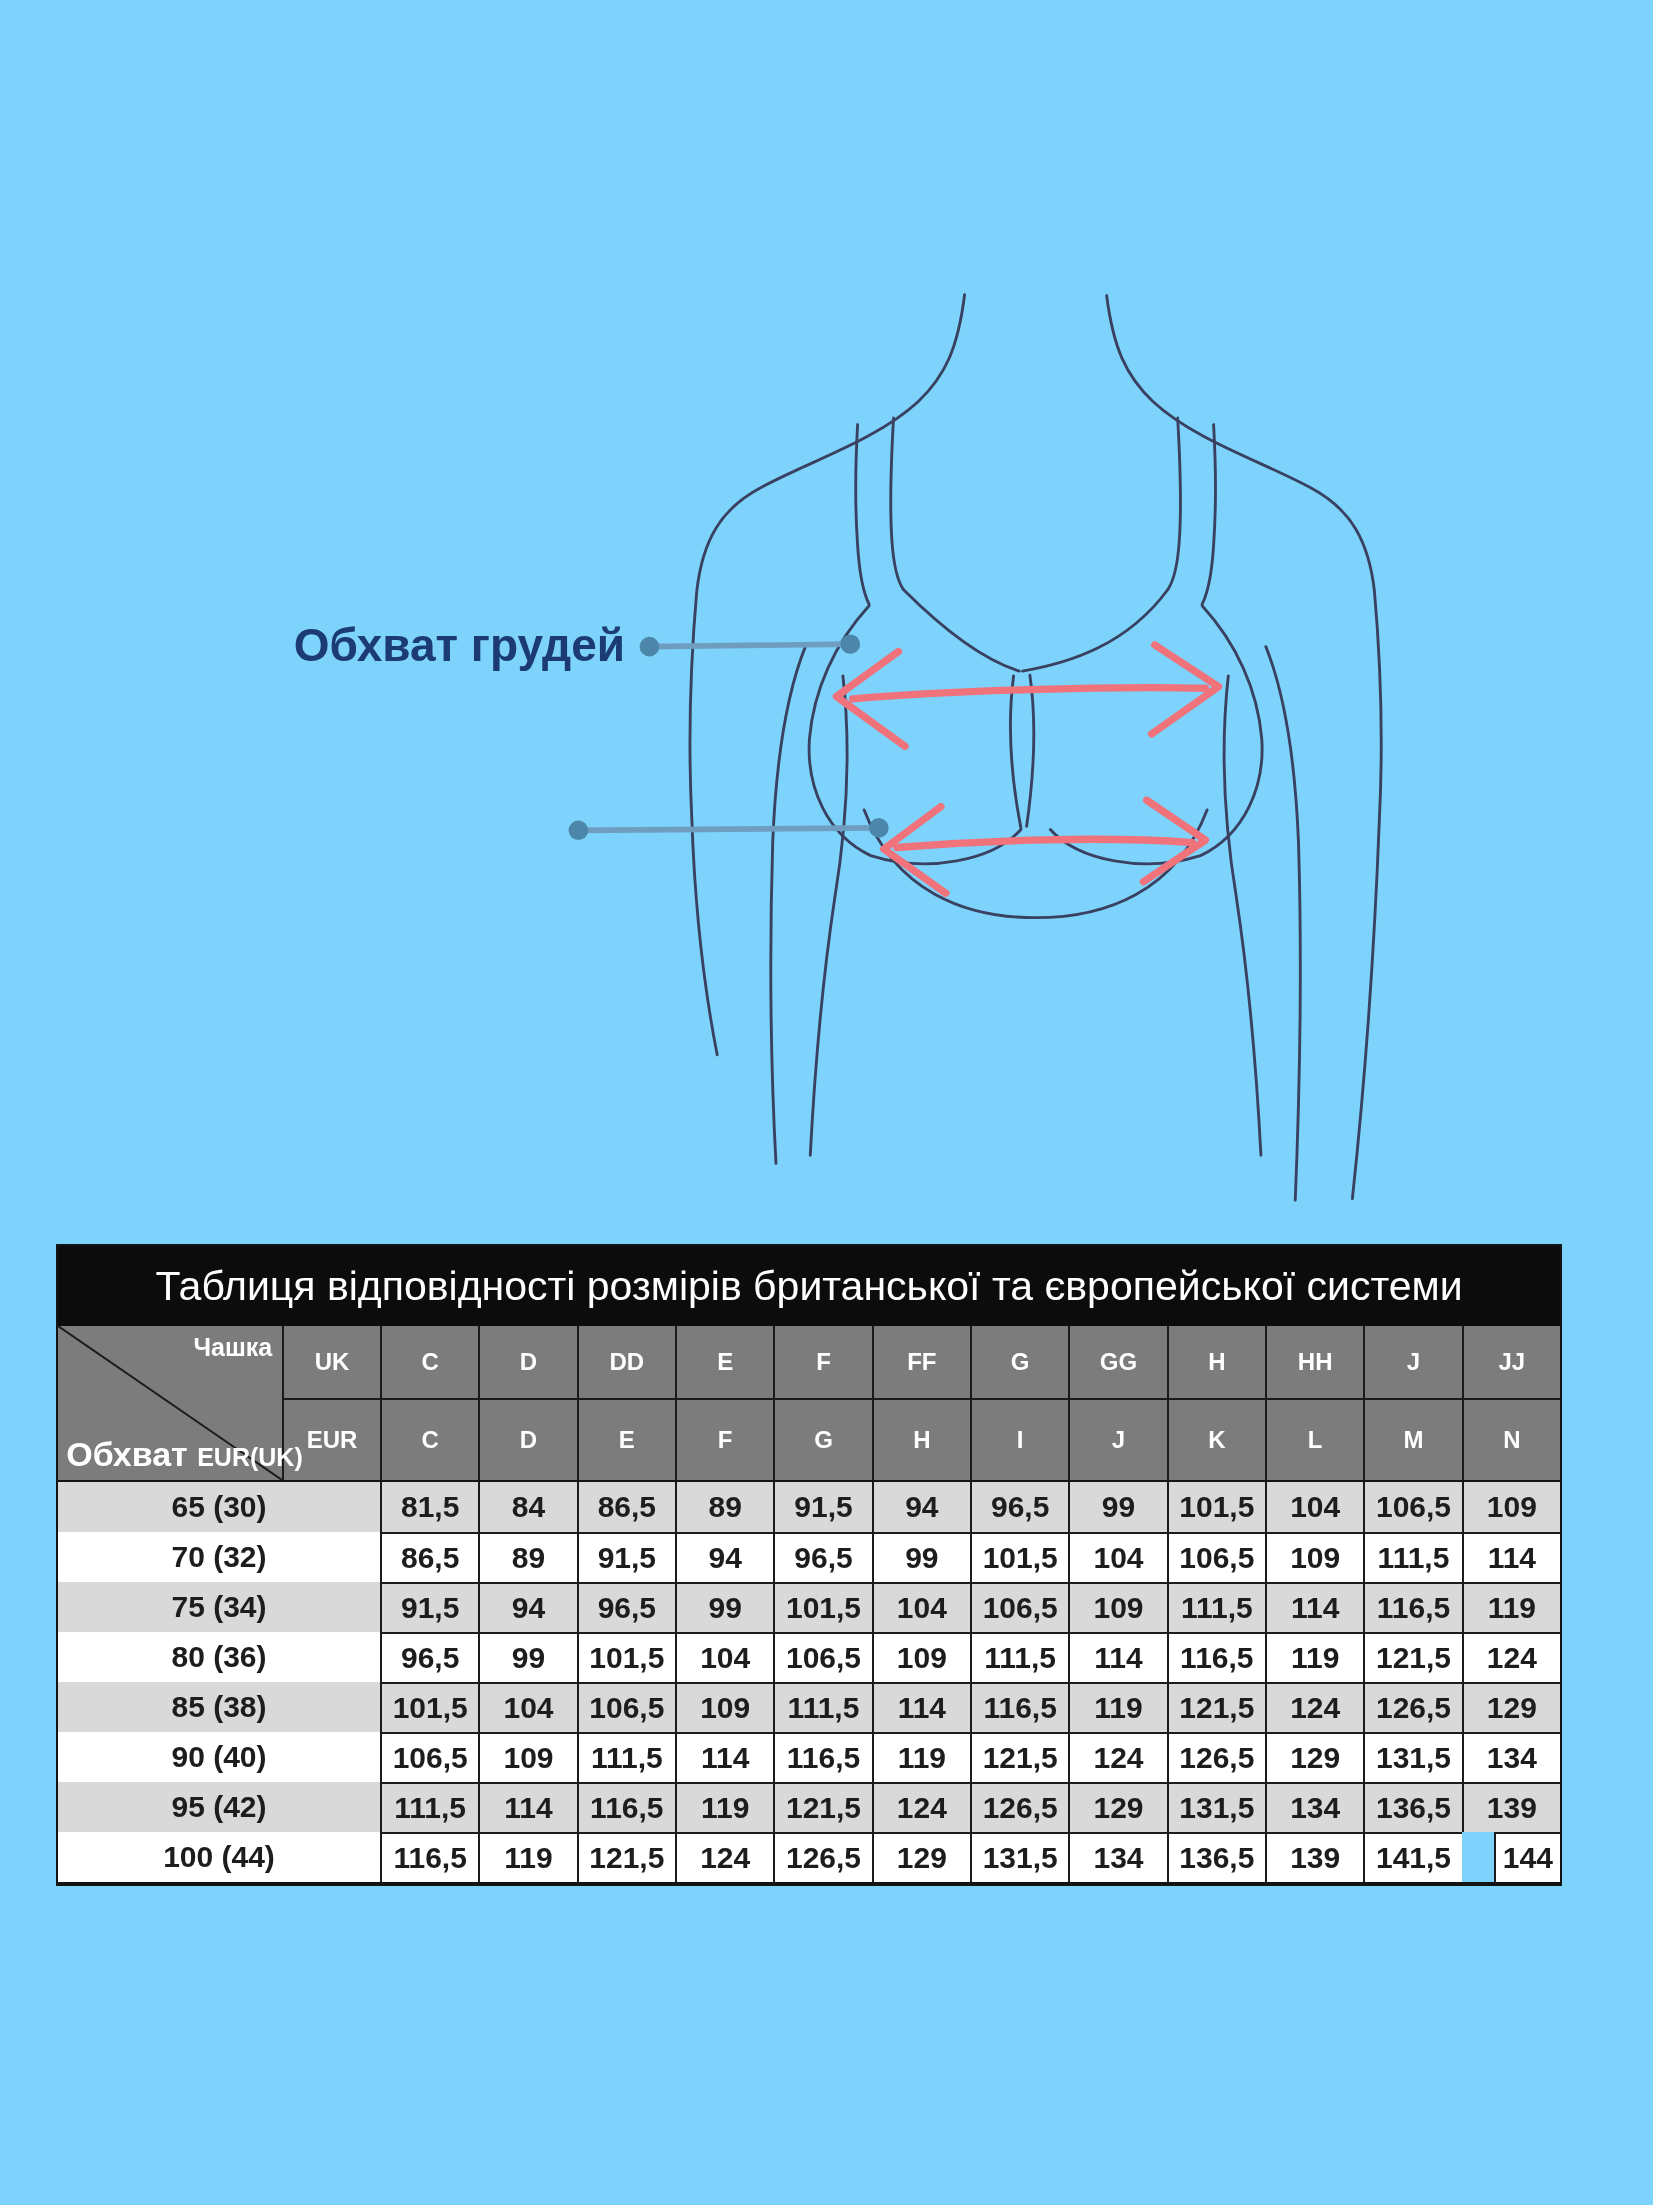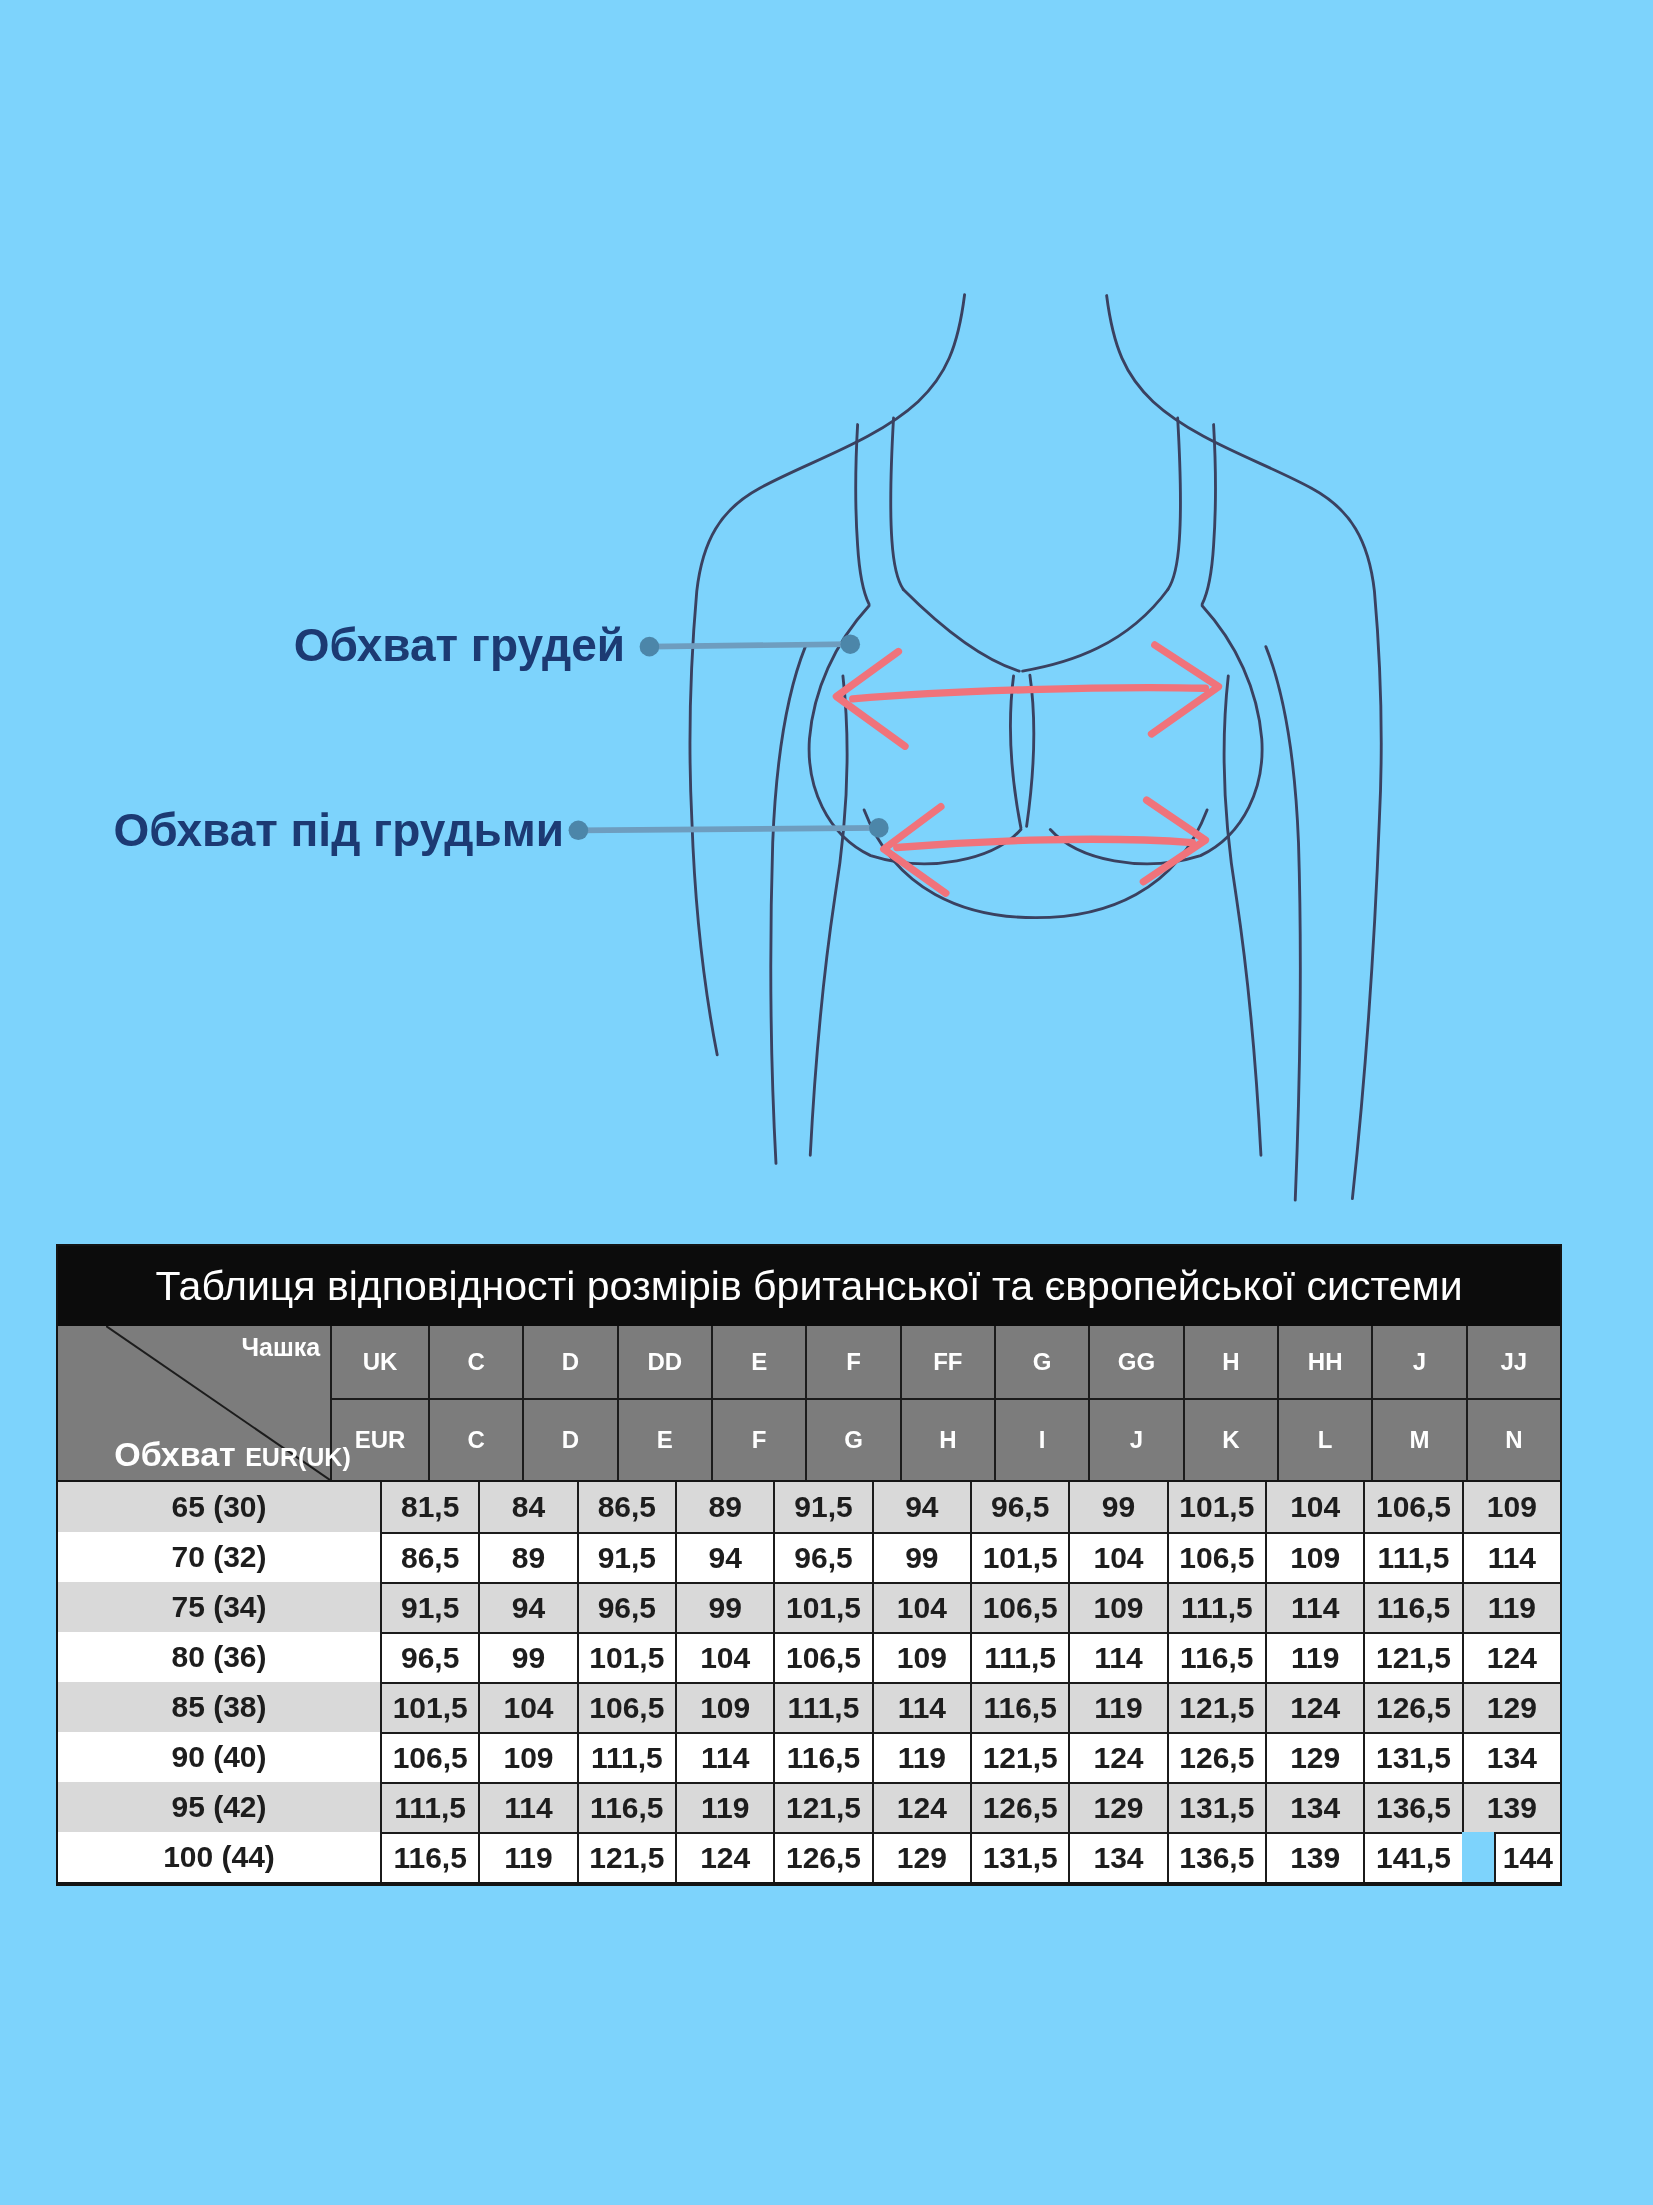--- a/index.html
+++ b/index.html
@@ -10,21 +10,21 @@
   .fig-label{position:absolute;color:#1c3a73;font-weight:bold;font-size:46px;line-height:52px;
              text-align:right;letter-spacing:0px;}
   #bust-label{left:196px;top:619px;width:429px;}
   #underbust-label{left:98px;top:804px;width:466px;}
   
   #size-table{position:absolute;left:56px;top:1244px;width:1506px;
               border:2.5px solid #141414;border-bottom-width:4.9px;box-sizing:border-box;}
   #tbl-title{height:80px;background:#0c0c0c;color:#ffffff;font-size:41px;font-weight:400;
              display:flex;align-items:center;justify-content:center;white-space:nowrap;}
   #tbl-header{display:grid;grid-template-columns:224px 98px repeat(12,1fr);
-              grid-template-rows:72px 82px;background:#7c7c7c;padding-left:48px;}
+              grid-template-rows:72px 82px;background:#7c7c7c;}
   .hcell{display:flex;align-items:center;justify-content:center;color:#ffffff;
          font-weight:bold;font-size:24px;background:#7c7c7c;box-sizing:border-box;}
   .hcell.bl{border-left:2.5px solid #1b1b1b;}
   .hcell.bt{border-top:2.5px solid #1b1b1b;}
   #corner-cell{grid-row:1/3;grid-column:1;position:relative;background:#7c7c7c;box-sizing:border-box;}
   #corner-cell .diag{position:absolute;left:0;top:0;width:100%;height:100%;}
   .corner-top{position:absolute;top:6.5px;right:9.8px;color:#ffffff;font-weight:bold;font-size:25px;}
   .corner-bottom{position:absolute;left:8.2px;bottom:6.5px;color:#ffffff;font-weight:bold;font-size:34px;
                  white-space:nowrap;}
   .corner-bottom .sub{font-size:25px;}
@@ -78,21 +78,20 @@
       <circle cx="1041" cy="789" r="12" fill="#4c86a9"></circle>
     </g>
     <g>
       <line x1="708" y1="1017" x2="1076" y2="1014" stroke="#6e9dbf" stroke-width="7"></line>
       <circle cx="708" cy="1017" r="12" fill="#4c86a9"></circle>
       <circle cx="1076" cy="1014" r="12" fill="#4c86a9"></circle>
     </g>
   </svg>
 
   <div id="bust-label" class="fig-label">Обхват грудей</div>
-  <div id="underbust-label" class="fig-label">Обхват під грудьми</div>
 
   <div id="size-table">
     <div id="tbl-title">Таблиця відповідності розмірів британської та європейської системи</div>
 
     <div id="tbl-header">
       <div id="corner-cell">
         <svg class="diag" viewBox="0 0 100 100" preserveAspectRatio="none">
           <line x1="0" y1="0" x2="100" y2="100" stroke="#1c1c1c" stroke-width="2" vector-effect="non-scaling-stroke"></line>
         </svg>
         <span class="corner-top">Чашка</span>

